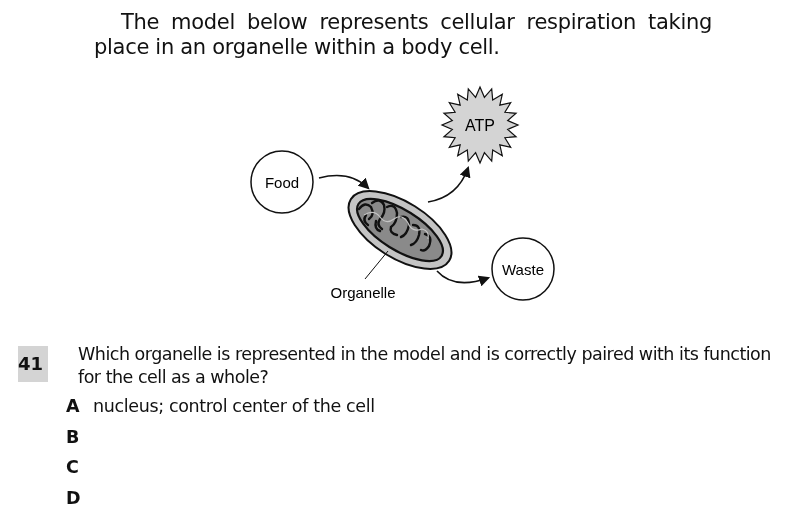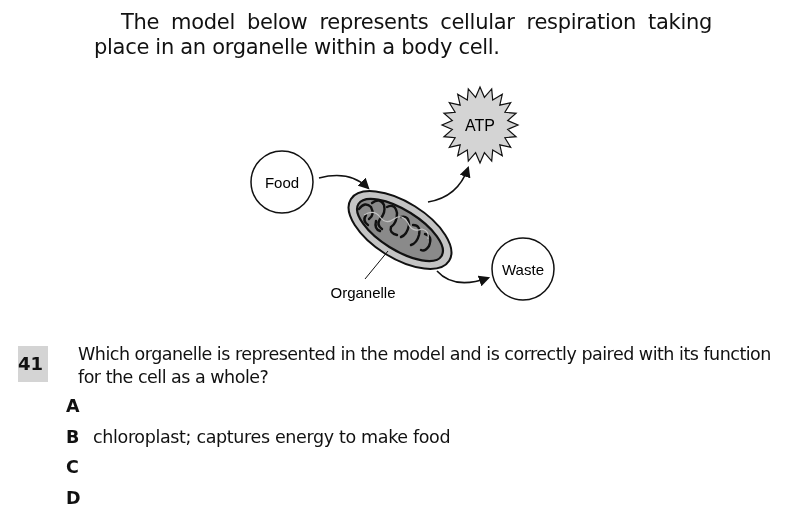--- a/index.html
+++ b/index.html
@@ -67,24 +67,24 @@
   <line x1="148" y1="176" x2="125" y2="204" stroke="#111" stroke-width="1"></line>
   <text x="123" y="223" text-anchor="middle" font-family="Liberation Sans, sans-serif" font-size="15">Organelle</text>
 </svg>
 
 <div class="qnum">41</div>
 <div class="question">Which organelle is represented in the model and is correctly paired with its function for the cell as a whole?</div>
 
 <div class="choices">
   <div class="choice">
     <span class="letter">A</span>
+    <span>nucleus; control center of the cell</span>
   </div>
   <div class="choice">
     <span class="letter">B</span>
-    <span>chloroplast; captures energy to make food</span>
   </div>
   <div class="choice">
     <span class="letter">C</span>
   </div>
   <div class="choice">
     <span class="letter">D</span>
   </div>
 </div>
 
 </body></html>

